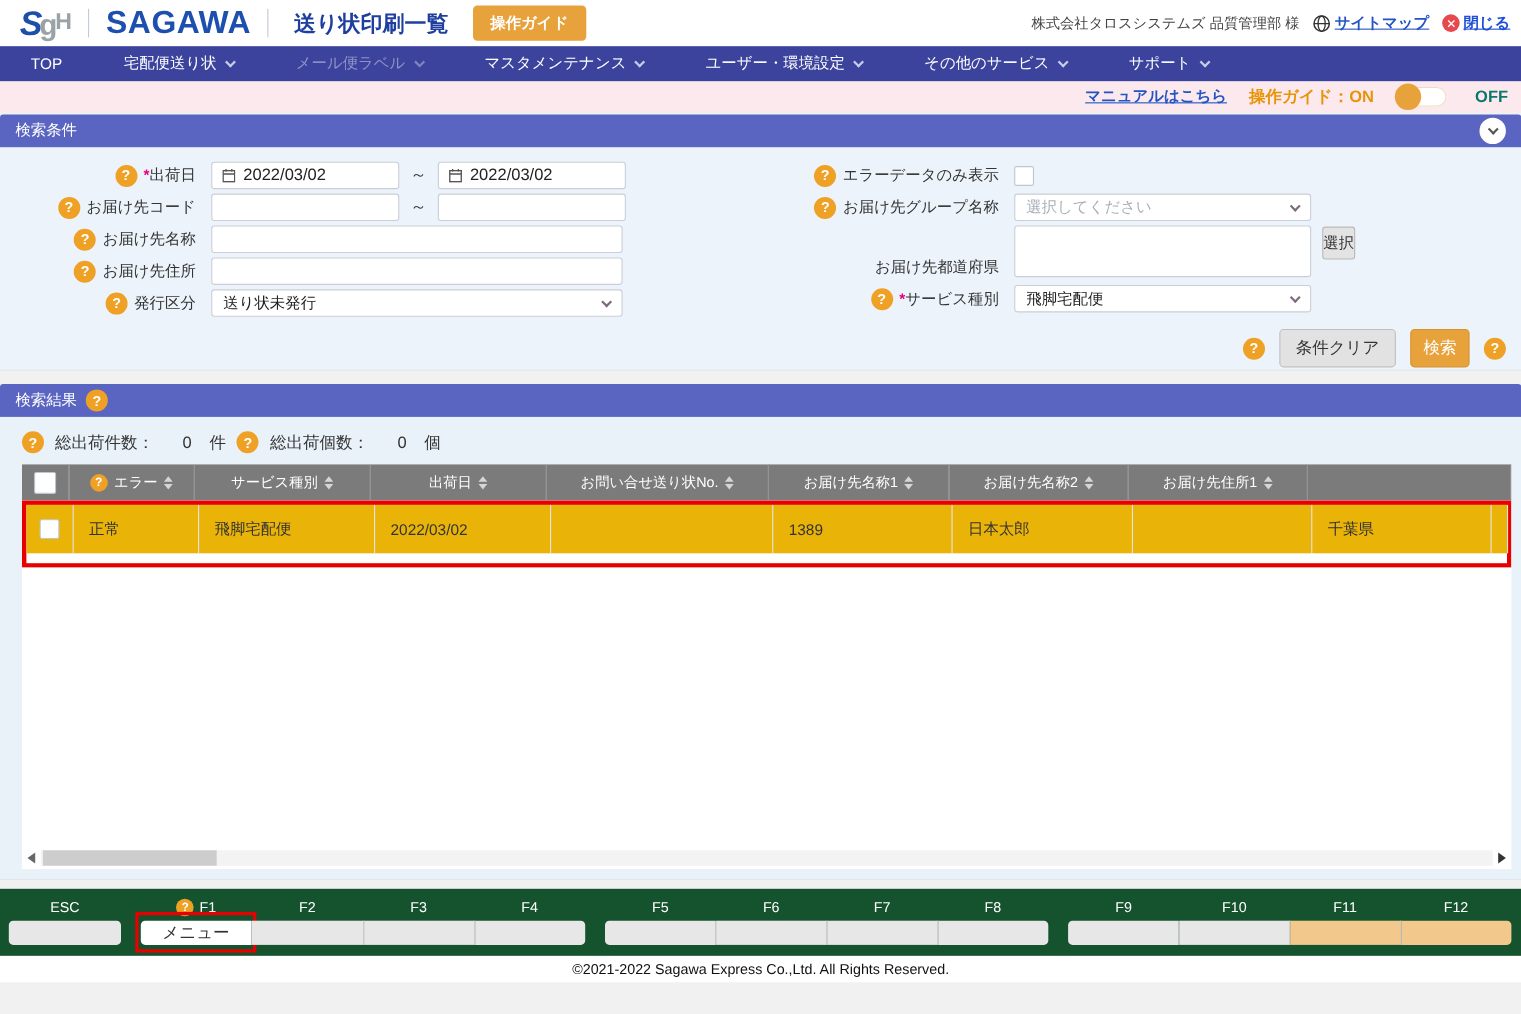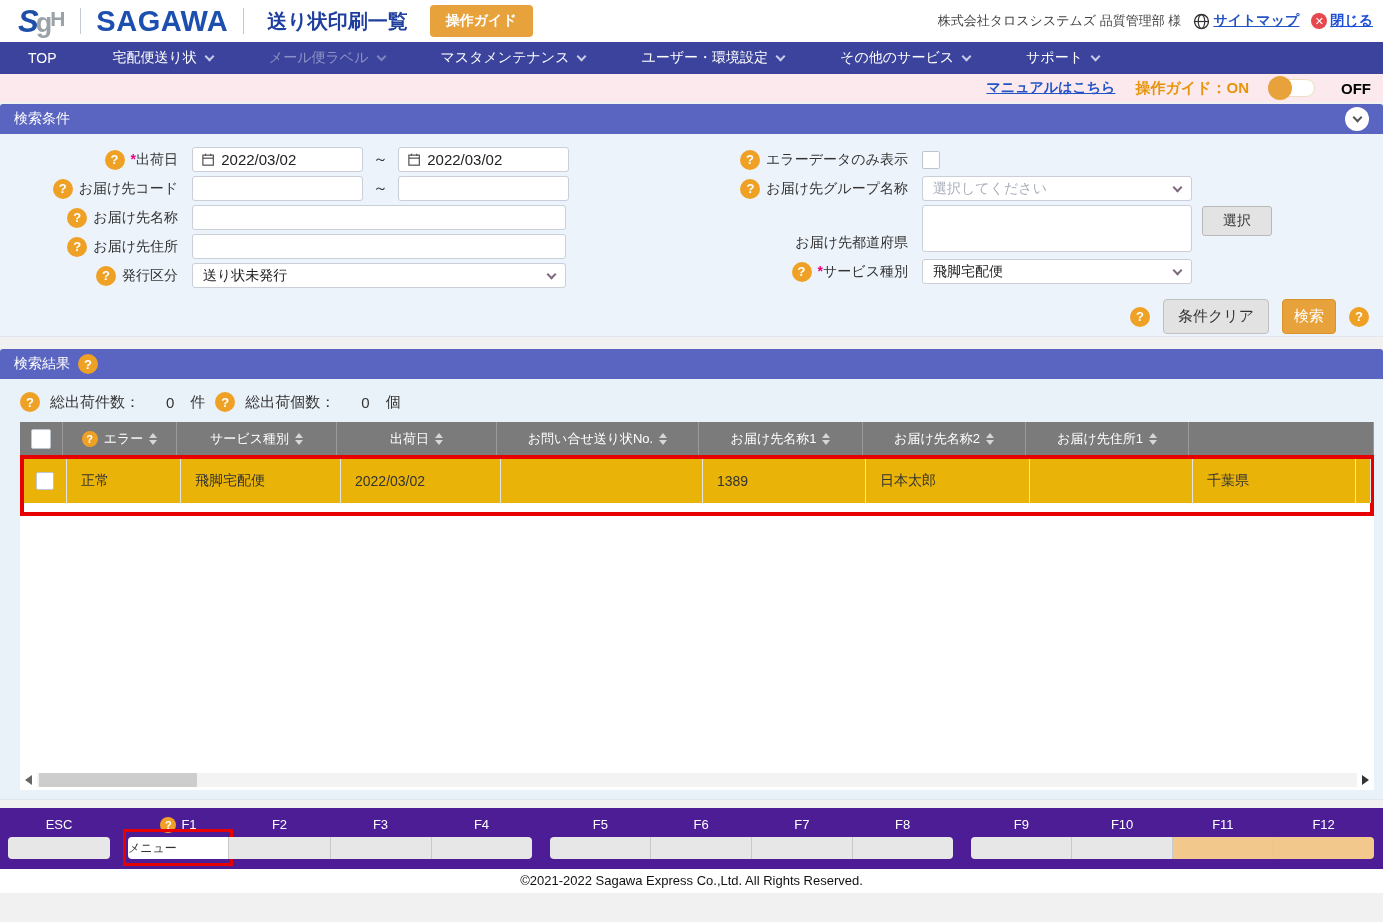--- a/index.html
+++ b/index.html
@@ -29,21 +29,21 @@
   .nav { height:32px; background:#3b439c; display:flex; align-items:center; gap:56px; padding-left:28px; font-size:14px; color:#fff; }
   .nav-item { display:flex; align-items:center; gap:9px; cursor:pointer; white-space:nowrap; }
   .caret { width:7px; height:7px; border-right:2px solid #c6cbe8; border-bottom:2px solid #c6cbe8; transform:rotate(45deg); margin-top:-4px; flex:none; }
   .nav-item.disabled { color:rgba(255,255,255,.42); }
   .nav-item.disabled .caret { border-color:rgba(255,255,255,.35); }
   
   .subbar { height:28px; background:#fbe9ed; display:flex; align-items:center; justify-content:flex-end; gap:20px; padding-right:12px; font-size:14px; }
   .guide-state { color:#e8940a; font-weight:bold; font-size:15px; display:flex; align-items:center; gap:2px;text-align:center; }
   .toggle { position:relative; width:44px; height:18px; background:#fff; border-radius:9px; margin-left:2px; box-shadow:inset 0 0 0 1px #f0dcc2; cursor:pointer; }
   .knob { position:absolute; left:-3px; top:-3px; width:24px; height:24px; background:#e8a23c; border-radius:50%; }
-  .off-label { color:#000000; font-weight:bold; font-size:15px; margin-left:6px; }
+  .off-label { color:#0f766e; font-weight:bold; font-size:15px; margin-left:6px; }
   
   .panel-header { height:30px; background:#5a64c1; color:#fff; font-size:14px; display:flex; align-items:center; gap:8px; padding:0 14px; border-radius:3px 3px 0 0; }
   .search-panel { margin-top:2px; }
   .collapse-btn { margin-left:auto; width:24px; height:24px; background:#fff; border-radius:50%; display:flex; align-items:center; justify-content:center; cursor:pointer; }
   .chev-dn { width:7px; height:7px; border-right:2px solid #555; border-bottom:2px solid #555; transform:rotate(45deg); margin-top:-3px; }
   .search-body { background:#edf3fb; padding:13px 0 2px; border-bottom:1px solid #e0e5ef; }
   .form-cols { display:flex; }
   .col-left { width:690px; }
   .col-right { flex:1; }
   .frow { display:flex; align-items:center; margin-bottom:4px; min-height:25px; }
@@ -64,21 +64,21 @@
   .w-wide { width:374px; }
   .tilde { margin:0 10px; font-size:15px; color:#333; }
   .select { display:flex; align-items:center; justify-content:space-between; padding:0 10px; cursor:pointer; }
   .select .val { font-size:14px; color:#222; }
   .select.placeholder .val { color:#a9aeb9; }
   .sel-chev { width:7px; height:7px; border-right:2px solid #7d6a7f; border-bottom:2px solid #7d6a7f; transform:rotate(45deg); margin-top:-3px; }
   .w-sel { width:270px; }
   .checkbox { width:18px; height:18px; background:#fff; border:1px solid #bfc5cf; border-radius:2px; cursor:pointer; flex:none; }
   .checkbox.lg { width:20px; height:20px; }
   textarea.pref { width:270px; height:47px; resize:none; border:1px solid #c9ced8; border-radius:3px; background:#fff; outline:none; font-family:inherit; }
-  .sel-btn { margin-left:10px; margin-top:1px; background:#e3e3e3; border:1px solid #b9b9b9; border-radius:3px; font-size:14px; padding:5px 20px; color:#333; cursor:pointer; }
+  .sel-btn { margin-left:10px; margin-top:1px; background:#e3e3e3; border:1px solid #b9b9b9; border-radius:3px; font-size:14px; padding:5px 0; color:#333; cursor:pointer; }
   .actions { display:flex; align-items:center; justify-content:flex-end; gap:13px; padding:7px 14px 0; }
   .btn-gray { background:#e2e2e2; border:1px solid #c0c0c0; border-radius:4px; font-size:15px; padding:7px 14px; color:#333; cursor:pointer; font-family:inherit; }
   .btn-orange { background:#e8a23c; border:1px solid #d8922c; border-radius:4px; font-size:15px; padding:7px 11px; color:#fff; cursor:pointer; font-family:inherit; }
   .add-more { display:flex; justify-content:center; align-items:center; gap:9px; color:#2b63d9; font-size:15px; padding:9px 0 11px; cursor:pointer; }
   .caret-blue { width:8px; height:8px; border-right:2px solid #2b63d9; border-bottom:2px solid #2b63d9; transform:rotate(45deg); margin-top:-4px; }
   
   .results-panel { margin-top:12px;border-radius:16px; }
   .results-body { background:#e9f1f9; padding-bottom:9px; border-bottom:1px solid #e0e5ef; }
   .counts { display:flex; align-items:center; gap:10px; padding:13px 0 10px 20px; font-size:15px; color:#333; }
   .count-val { margin:0 6px 0 16px; }
@@ -102,27 +102,27 @@
   .trow { display:flex; height:44px; background:#eab308; }
   .td { display:flex; align-items:center; font-size:14px; color:#333; border-right:1px solid #e4e4e4; padding-left:14px; overflow:hidden; white-space:nowrap; }
   .td.c0 { justify-content:center; padding-left:0; }
   .tbody-space { flex:1; background:#fff; }
   .scrollrow { height:20px; display:flex; align-items:center; padding:0 5px; gap:5px; flex:none; }
   .arr-left { width:0; height:0; border-top:5px solid transparent; border-bottom:5px solid transparent; border-right:7px solid #666; cursor:pointer; }
   .arr-right { width:0; height:0; border-top:5px solid transparent; border-bottom:5px solid transparent; border-left:7px solid #333; cursor:pointer; }
   .track { flex:1; height:14px; background:#f3f3f3; position:relative; }
   .thumb { position:absolute; left:2px; top:0; width:158px; height:14px; background:#cdcdcd; cursor:pointer; }
   
-  .fkeybar { background:#4c1d95; padding:8px 8px 10px; display:flex; gap:18px; margin-top:8px; }
+  .fkeybar { background:#14532d; padding:8px 8px 10px; display:flex; gap:18px; margin-top:8px; }
   .fk-group { display:flex; flex-direction:column; flex:none; }
   .g-esc { width:102px; } .g-a { width:404px; } .g-b { width:403px; } .g-c { width:403px; }
   .fk-labels { display:flex; height:17px; align-items:center; }
   .fk-label { flex:1; color:#fff; font-size:13px; display:flex; align-items:center; justify-content:center; gap:5px; }
   .fk-btns { display:flex; height:22px; margin-top:4px; }
-  .fk-seg { flex:1; background:#e7e7e7; border-right:1px solid #c9c9c9; position:relative; display:flex; align-items:center; font-size:12px; color:#333; cursor:pointer; }
+  .fk-seg { flex:1; background:#e7e7e7; border-right:1px solid #c9c9c9; position:relative; display:flex; align-items:center; justify-content:center; font-size:15px; color:#333; cursor:pointer; }
   .fk-seg:last-child { border-right:none; border-radius:0 4px 4px 0; }
   .fk-seg:first-child { border-radius:4px 0 0 4px; }
   .g-esc .fk-seg { border-radius:4px; border-right:none; }
   .fk-seg.white { background:#fff; }
   .fk-seg.orange { background:#f2c88c; }
   .red-outline { position:absolute; left:-5px; right:-5px; top:-8px; bottom:-7px; border:3px solid #e60000; pointer-events:none; }
   
   .footer { background:#fff; text-align:center; font-size:13px; color:#111; padding:4px 0 5px; margin-top:0; }
 </style>
 </head>

